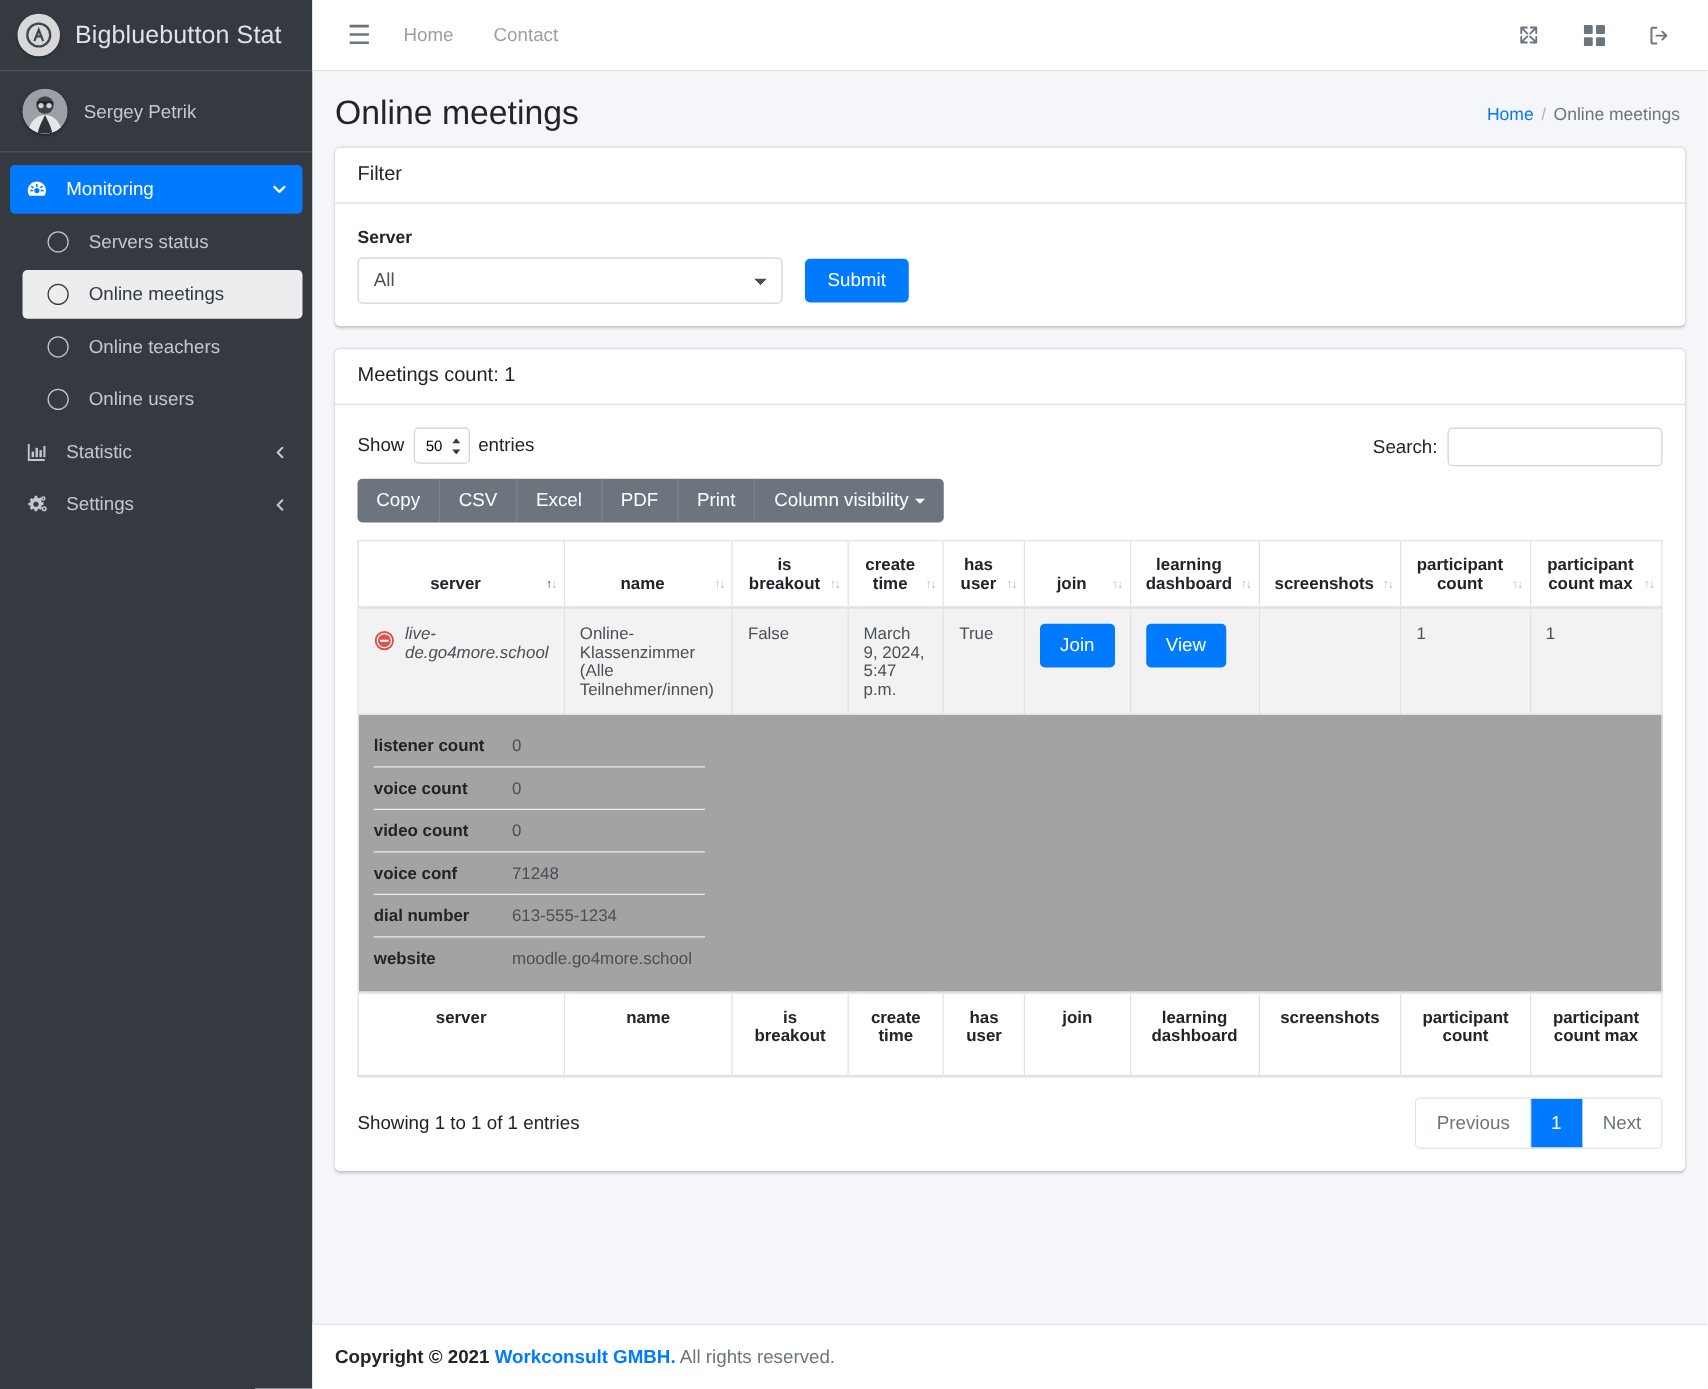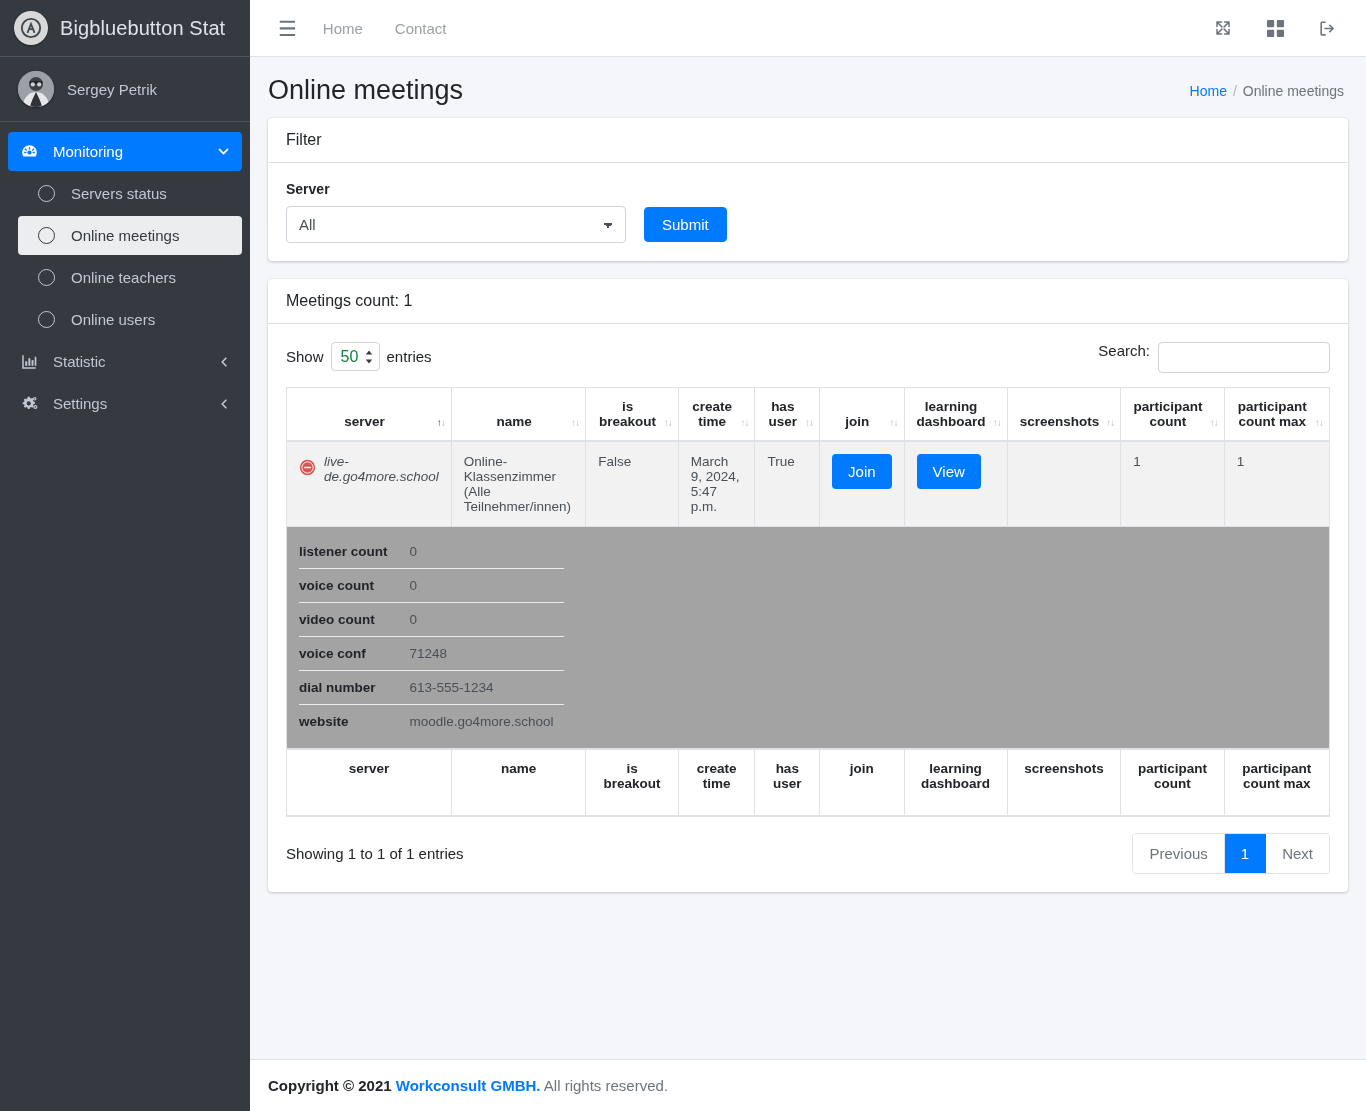--- a/index.html
+++ b/index.html
@@ -155,37 +155,37 @@
     background: #007bff; border: 1px solid #007bff; color: #fff;
     font-size: 15px; padding: 8px 17px; border-radius: 4px;
     cursor: pointer; font-family: "Liberation Sans", sans-serif;
   }
 
   
   .dt-top { display: flex; align-items: flex-start; }
   .dt-length { font-size: 15px; color: #212529; display: flex; align-items: center; gap: 7px; }
   .dt-length select {
     height: 29px; border: 1px solid #ced4da; border-radius: 4px;
-    font-size: 16px; color: #15803d; padding: 0 20px 0 9px;
+    font-size: 12px; color: #000000; padding: 0 20px 0 9px;
     background: #fff; appearance: none; -webkit-appearance: none;
     font-family: "Liberation Sans", sans-serif; cursor: pointer;
     position: relative;
   }
   .len-wrap { position: relative; display: inline-block; }
   .len-wrap::after {
     content: ""; position: absolute; right: 8px; top: 50%;
     transform: translateY(-50%);
     width: 0; height: 0; pointer-events: none;
   }
   .len-arrows {
     position: absolute; right: 7px; top: 50%; transform: translateY(-50%);
     display: flex; flex-direction: column; gap: 2px; pointer-events: none;
     line-height: 0;
   }
-  .dt-search { margin-left: auto; font-size: 15px; color: #212529; display: flex; gap: 8px; }
+  .dt-search { margin-left: auto; font-size: 15px; color: #212529; display: flex; align-items: center; gap: 8px; }
   .dt-search input {
     width: 172px; height: 31px;
     border: 1px solid #ced4da; border-radius: 4px;
     padding: 0 9px; font-size: 14px;
     font-family: "Liberation Sans", sans-serif;
   }
   .dt-buttons {
     display: inline-flex; margin-top: 12px;
     background: #6c757d; border-radius: 4px; overflow: hidden;
   }
@@ -456,20 +456,28 @@
                 <span class="len-arrows">
                   <svg width="8" height="13" viewBox="0 0 8 13" fill="#343a40" aria-hidden="true">
                     <path d="M4 0 L7.2 4 L.8 4 Z"></path>
                     <path d="M4 13 L.8 9 L7.2 9 Z"></path>
                   </svg>
                 </span>
               </span>
               <span>entries</span>
             </div>
 
+            <div class="dt-buttons">
+              <span class="dt-btn">Copy</span>
+              <span class="dt-btn">CSV</span>
+              <span class="dt-btn">Excel</span>
+              <span class="dt-btn">PDF</span>
+              <span class="dt-btn">Print</span>
+              <span class="dt-btn"><span>Column visibility</span><i class="caret"></i></span>
+            </div>
           </div>
 
           <div class="dt-search">
             <span>Search:</span>
             <input type="text" value="" style="">
           </div>
         </div>
 
         <table class="dtable">
           <thead>

